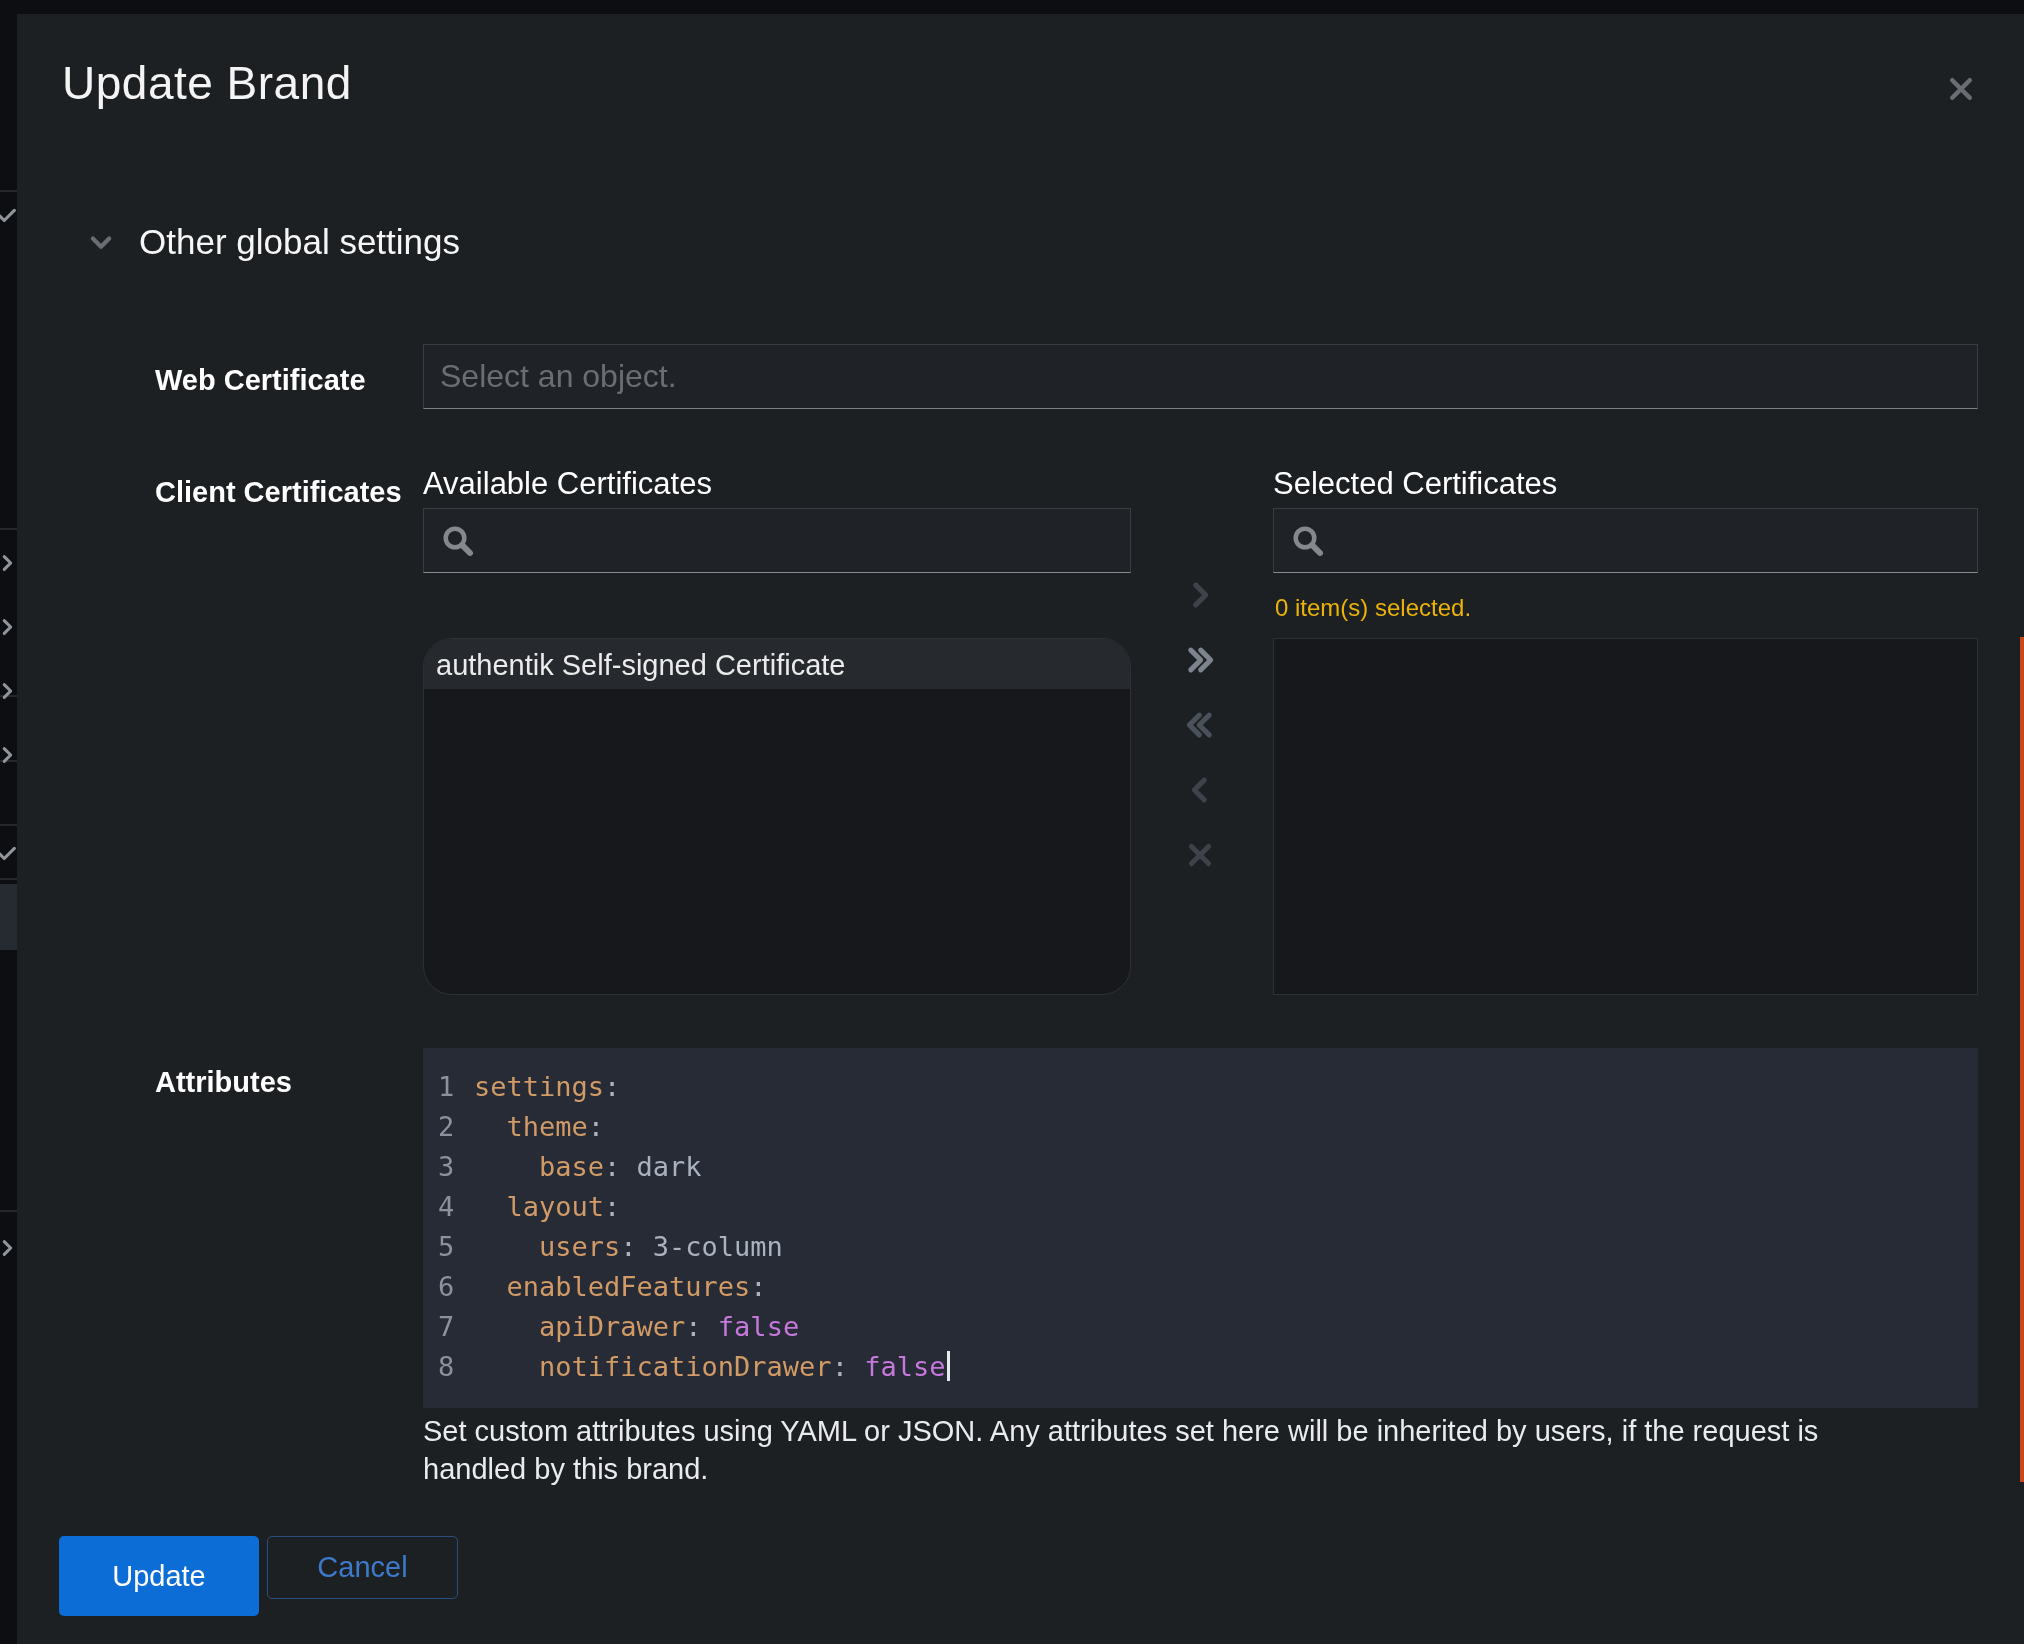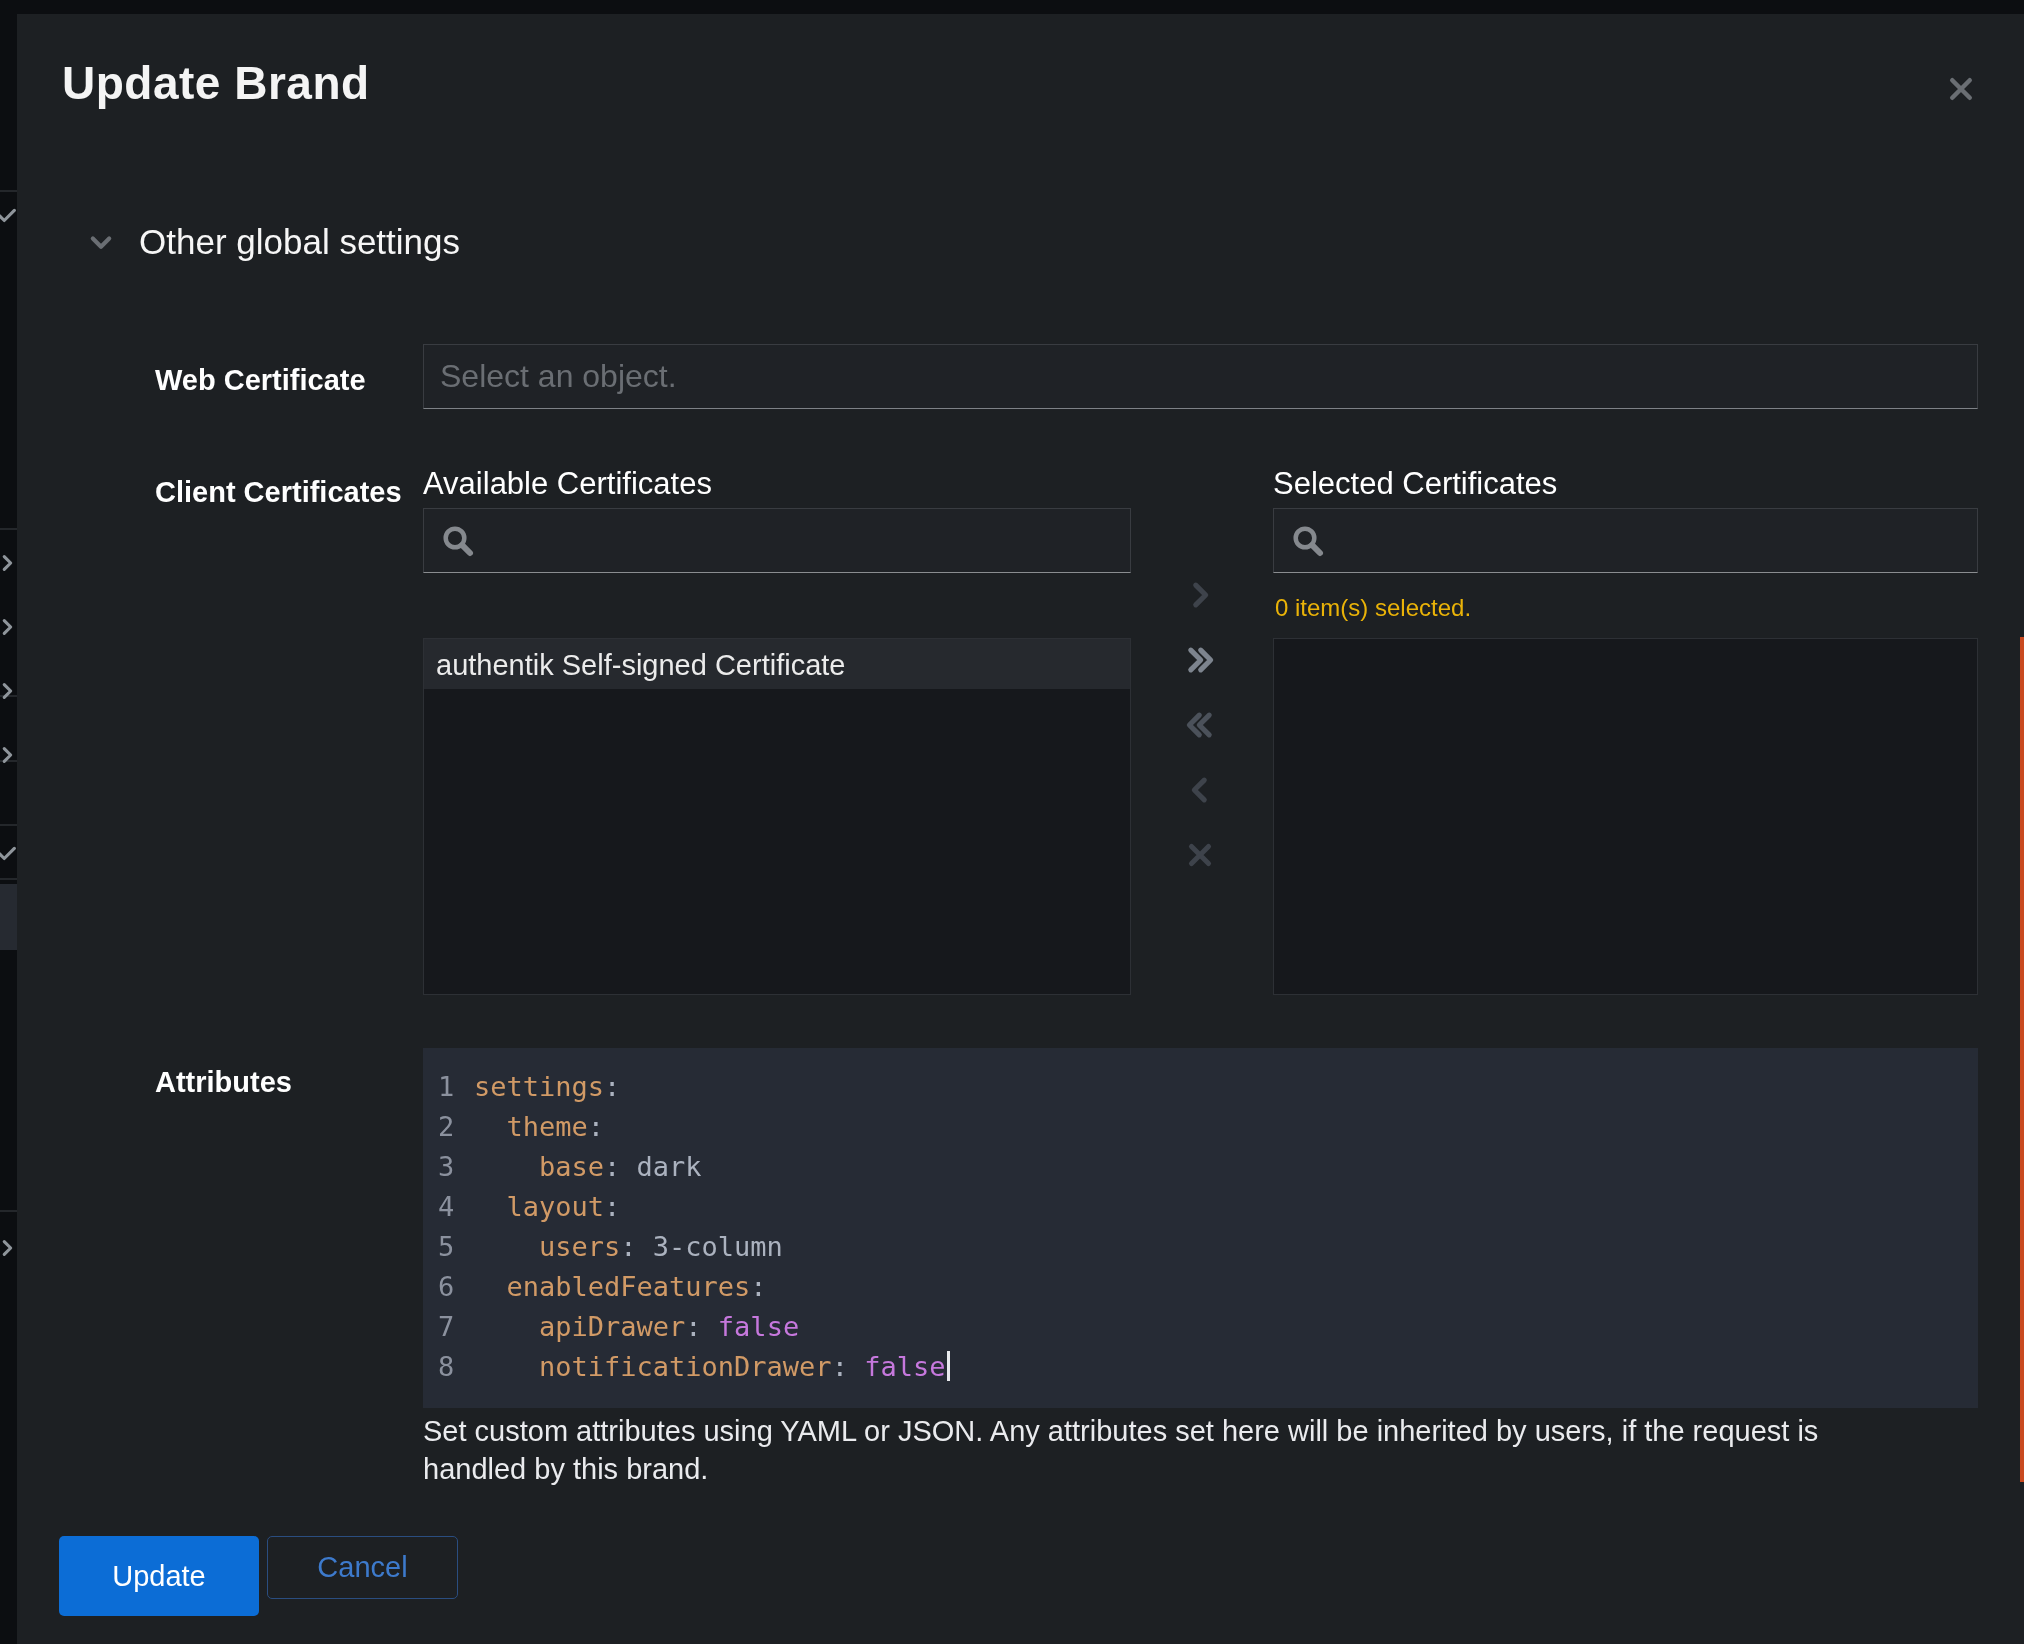--- a/index.html
+++ b/index.html
@@ -14,21 +14,21 @@
   .left-rail { position:absolute; left:0; top:0; width:17px; height:1644px; background:#0c0e11; overflow:hidden; }
   .rail-divider { position:absolute; left:0; width:17px; height:2px; background:#24272b; }
   .rail-glyph { position:absolute; left:-4px; width:22px; height:22px; color:#8f959b; }
   .rail-glyph svg { width:22px; height:22px; }
   .rail-glyph svg path { fill:none; stroke:currentColor; stroke-width:3.4; stroke-linecap:round; stroke-linejoin:round; }
   .rail-highlight { position:absolute; left:0; width:17px; background:#262a31; }
 
   
   .modal { position:absolute; left:17px; top:14px; width:2007px; height:1630px; background:#1d2023; }
 
-  .modal-title { position:absolute; left:45px; top:42px; font-size:46px; font-weight:700; color:#f4f4f4; letter-spacing:.5px; }
+  .modal-title { position:absolute; left:45px; top:42px; font-size:46px; font-weight:400; color:#f4f4f4; letter-spacing:.5px; }
   .close-btn { position:absolute; left:1918px; top:50px; width:52px; height:52px; background:none; border:none; cursor:pointer; color:#6a6e73; }
   .close-btn svg { width:30px; height:30px; }
   .close-btn svg path { fill:none; stroke:currentColor; stroke-width:3.6; stroke-linecap:round; }
 
   .section-toggle { position:absolute; left:70px; top:208px; display:flex; align-items:center; gap:24px; cursor:pointer; background:none; border:none; color:#fff; }
   .section-chevron { width:28px; height:28px; color:#6a6e73; display:inline-block; }
   .section-chevron svg { width:28px; height:28px; }
   .section-chevron svg path { fill:none; stroke:currentColor; stroke-width:3.6; stroke-linecap:round; stroke-linejoin:round; }
   .section-label { font-size:35px; color:#f6f6f6; }
 
@@ -178,21 +178,21 @@
         <svg viewBox="0 0 24 24">
             <circle cx="10" cy="10" r="6.2"></circle>
             <line x1="14.8" y1="14.8" x2="20" y2="20"></line>
           </svg>
       </span>
       <input class="search-input" type="text" value="" style="">
     </div>
 
     <div class="dl-status">0 item(s) selected.</div>
 
-    <div class="dl-list" style="left:406px; width:708px;" id="available-list">
+    <div class="dl-list" style="left:406px; width:708px;border-radius:29px;" id="available-list">
         <div class="dl-item">authentik Self-signed Certificate</div>
       </div>
     <div class="dl-list" style="left:1256px; width:705px;" id="selected-list"></div>
 
     <div class="transfer-col" id="transfer-col">
         <button class="transfer-btn tone-dim">
           <span><svg viewBox="0 0 24 24">
               <path d="M9 5l7 7-7 7"></path>
             </svg></span>
         </button>

